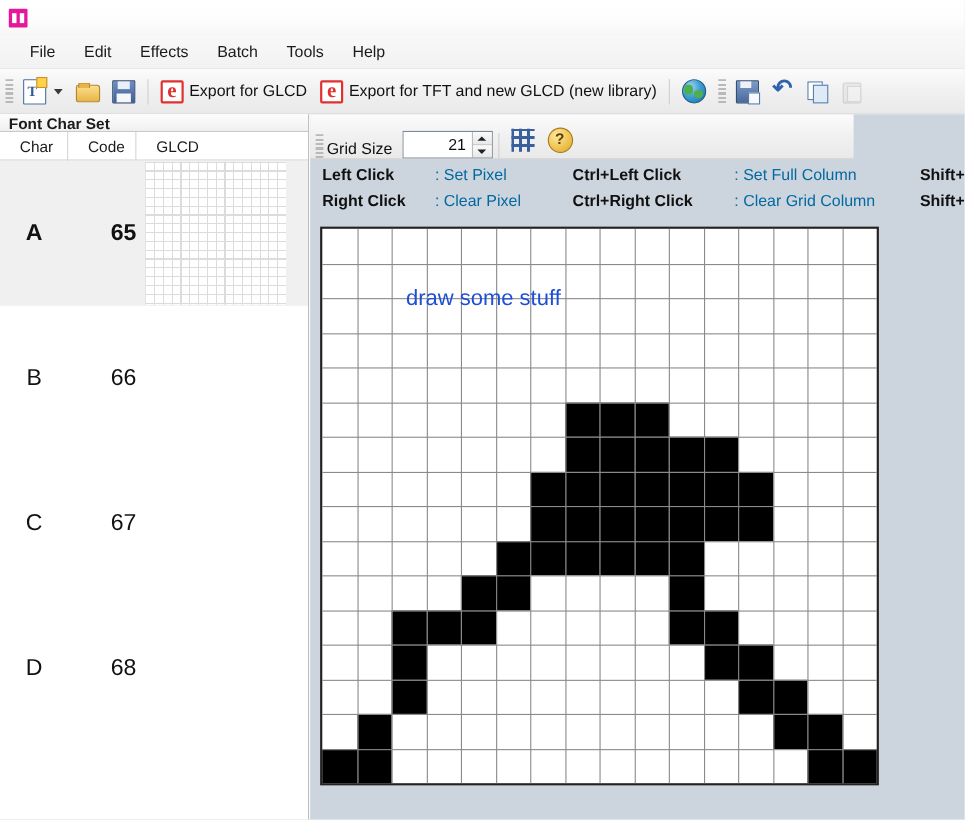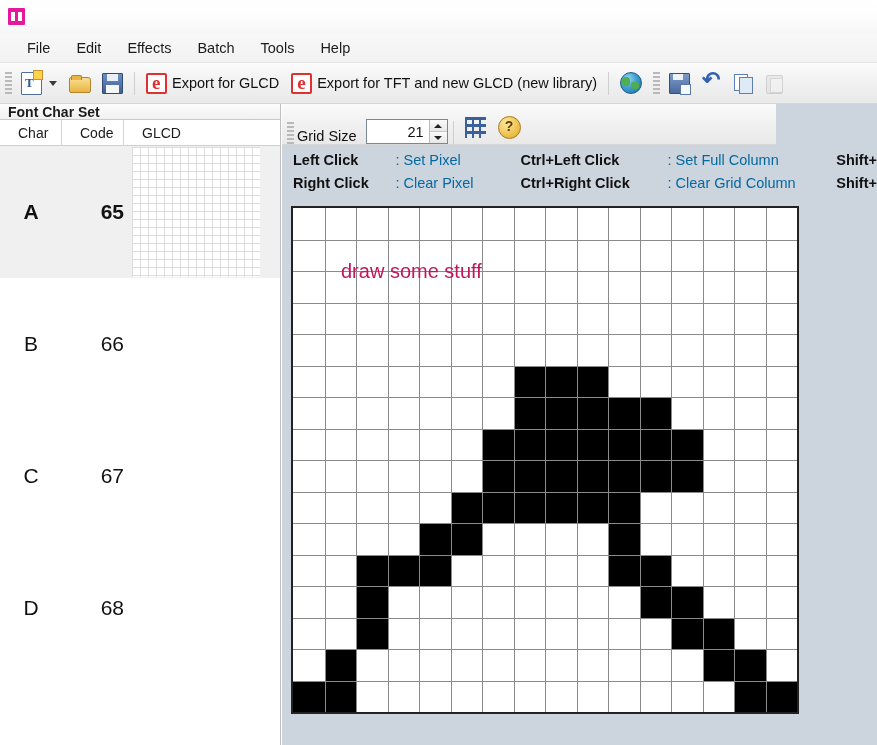--- a/index.html
+++ b/index.html
@@ -196,21 +196,21 @@
   
   .canvas-wrap{
     position:absolute;left:9px;top:102px;width:504px;height:504px;
     border:2px solid #222;box-sizing:content-box;background:#fff;
   }
   .pixgrid{position:relative;width:504px;height:504px;}
   .pixgrid .vline{position:absolute;top:0;width:1px;height:504px;background:#8a8a8a;}
   .pixgrid .hline{position:absolute;left:0;height:1px;width:504px;background:#8a8a8a;}
   .cell-on{position:absolute;background:#000;}
   .canvas-note{
-    position:absolute;left:48px;top:52px;font-size:20px;color:#be185d;
+    position:absolute;left:76px;top:52px;font-size:20px;color:#1d4ed8;
     font-family:"Liberation Sans",sans-serif;white-space:nowrap;pointer-events:none;
   }
 </style>
 </head>
 <body>
 
 <div id="app">
 
   <div class="titlebar">
     <div class="app-icon"></div>

